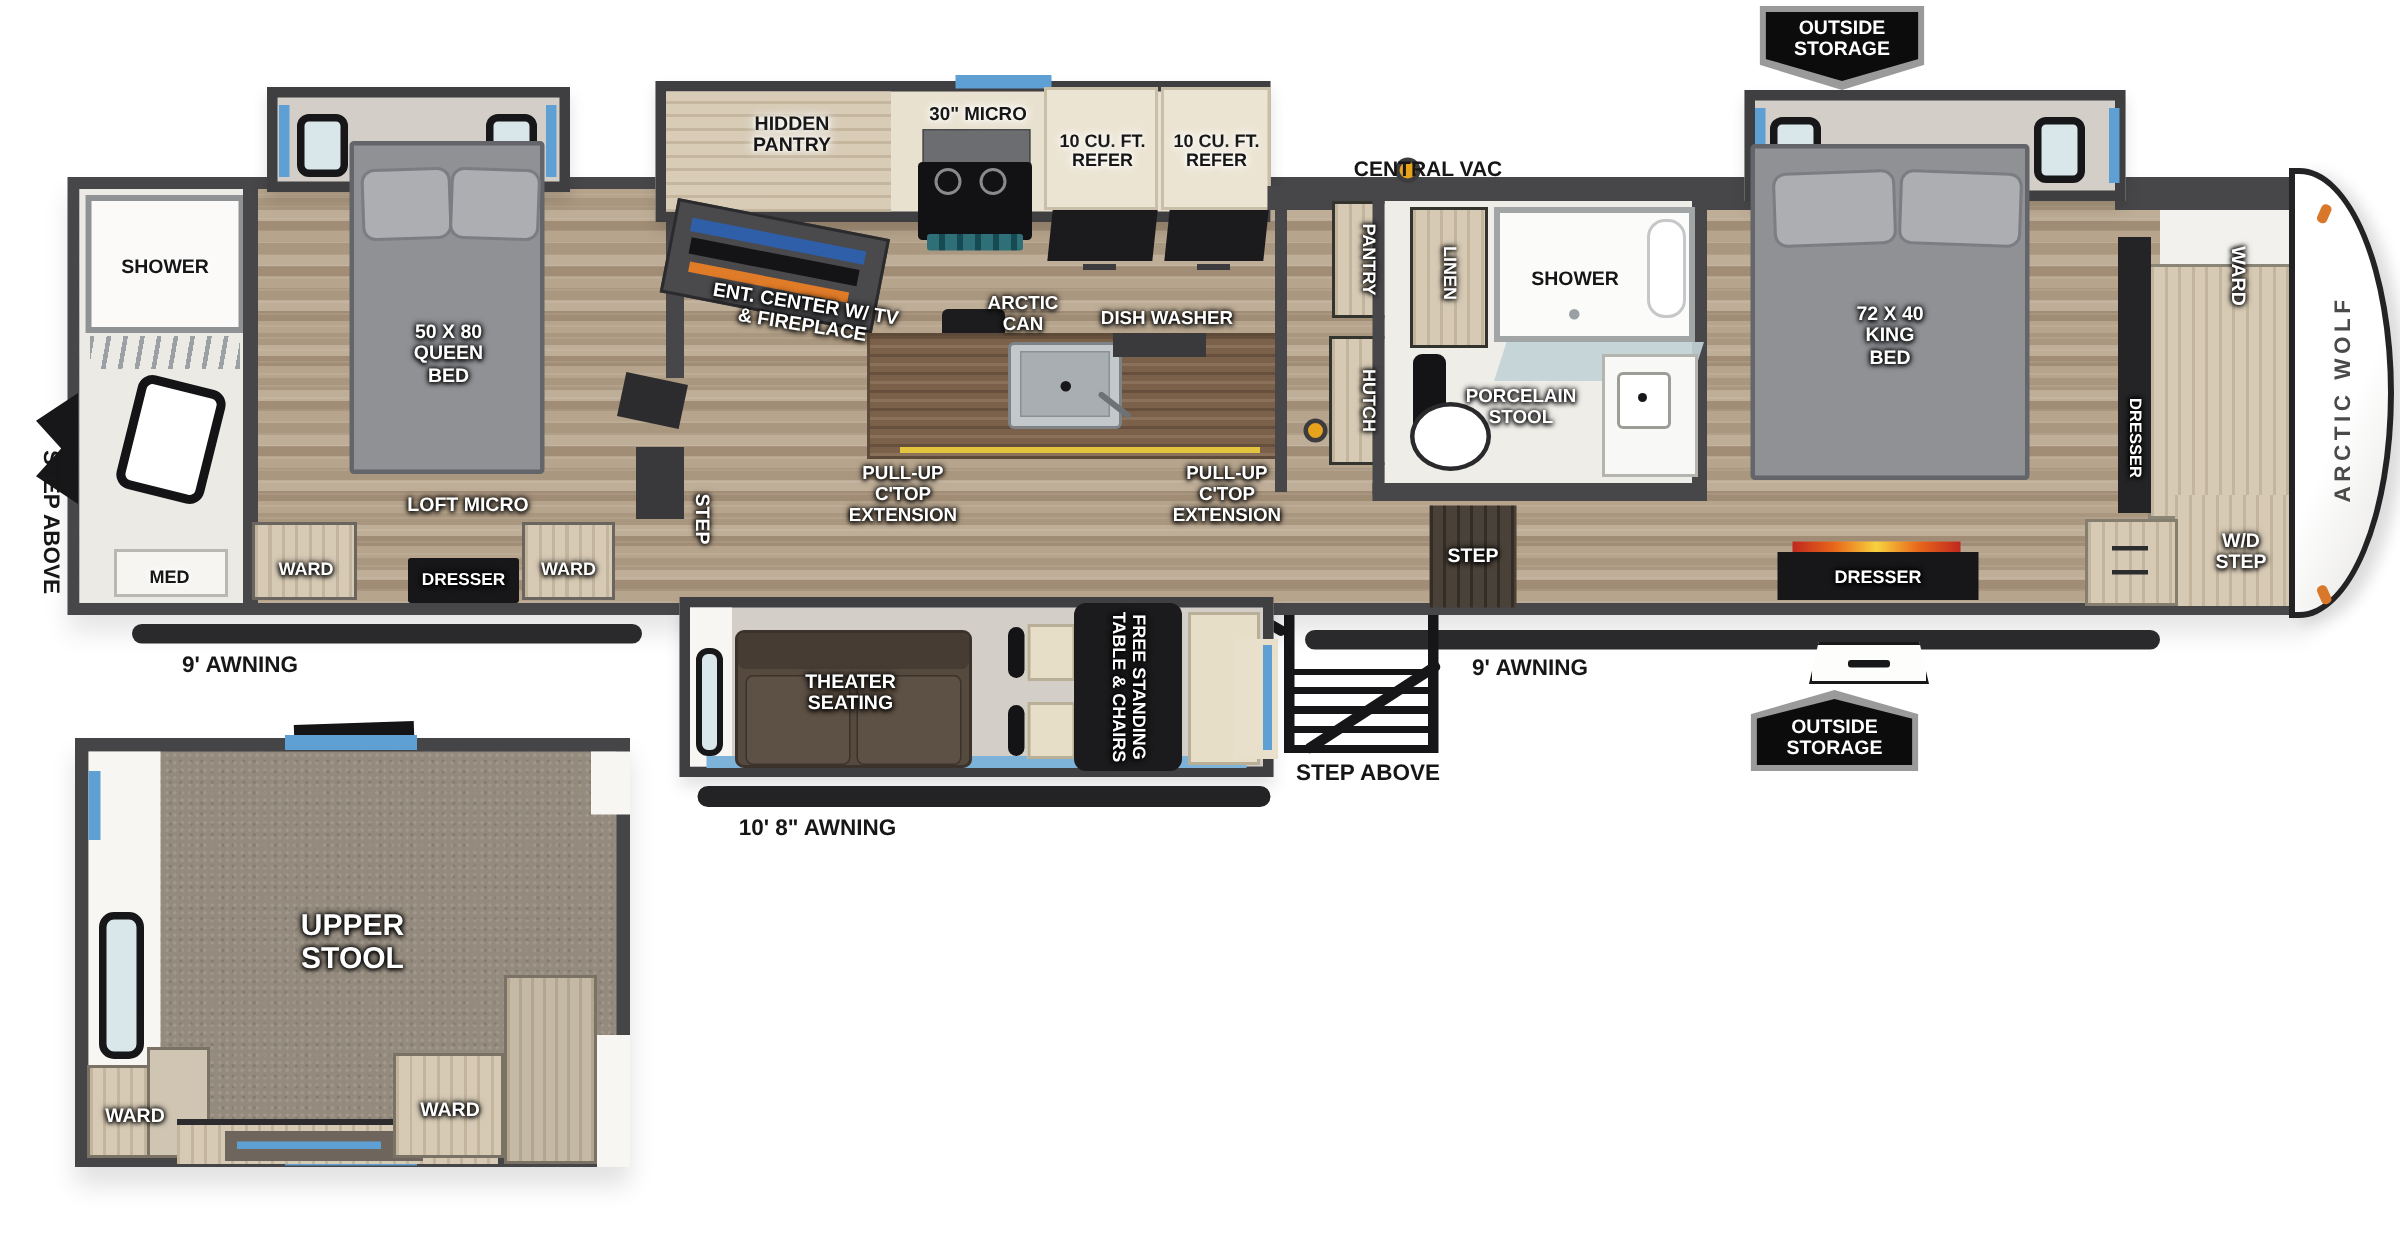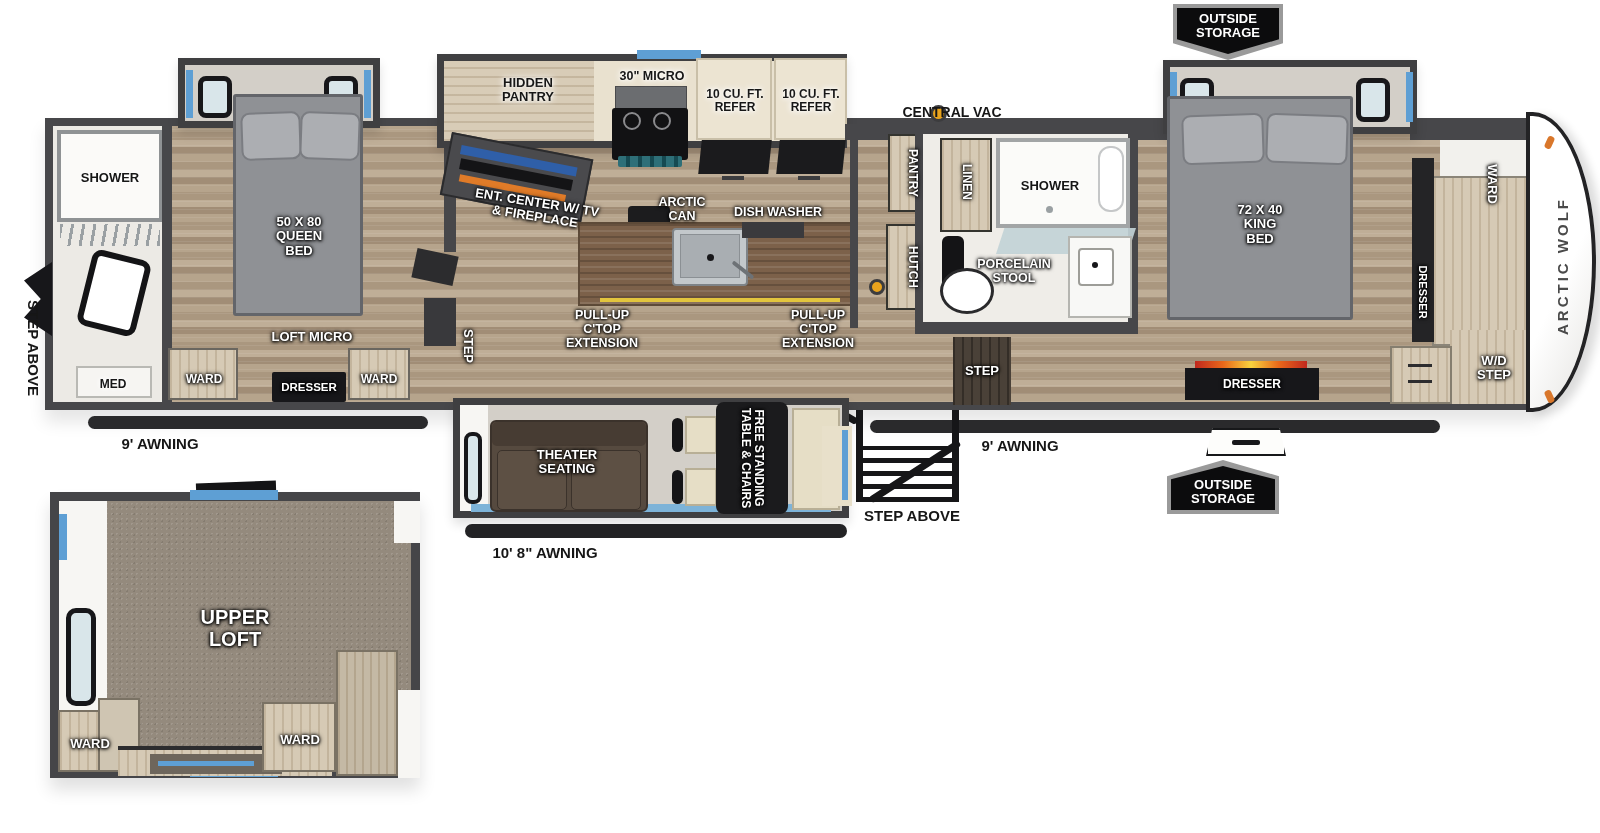--- a/index.html
+++ b/index.html
@@ -251,15 +251,15 @@
   <div class="a woodv" style="left:58px;top:710px;width:62px;height:62px;border:2px solid #7a7264;box-sizing:border-box;"></div>
   <div class="a" style="left:98px;top:698px;width:42px;height:74px;background:#cfc5b2;border:2px solid #7a7264;box-sizing:border-box;"></div>
   <div class="lbl ctr lblw f13" style="left:90px;top:744px;">WARD</div>
   <div class="a woodv" style="left:118px;top:746px;width:214px;height:30px;border-top:4px solid #2c2c2e;box-sizing:border-box;"></div>
   <div class="a" style="left:150px;top:754px;width:132px;height:20px;background:#6e665c;"></div>
   <div class="a blue" style="left:158px;top:761px;width:96px;height:5px;"></div>
   <div class="a woodv" style="left:262px;top:702px;width:74px;height:70px;border:2px solid #7a7264;box-sizing:border-box;"></div>
   <div class="lbl ctr lblw f13" style="left:300px;top:740px;">WARD</div>
   <div class="a" style="left:336px;top:650px;width:62px;height:126px;background:#c4b9a5;background-image:repeating-linear-gradient(90deg, rgba(120,95,60,0.22) 0 2px, transparent 2px 8px);border:2px solid #7a7264;box-sizing:border-box;"></div>
   <div class="lbl ctr lblw pre f20" style="left:235px;top:628px;">UPPER
-LOFT</div>
+STOOL</div>
 
 </div>
 
 </body></html>

